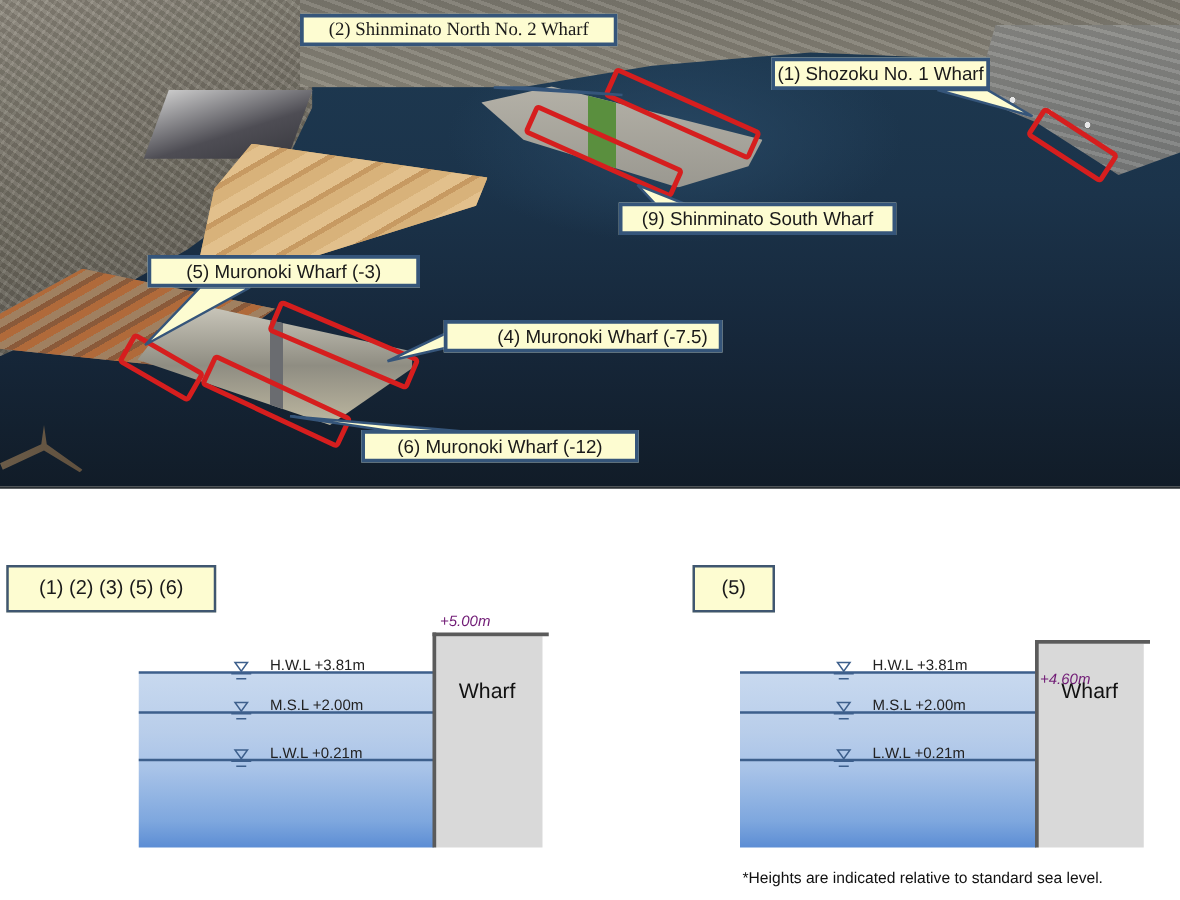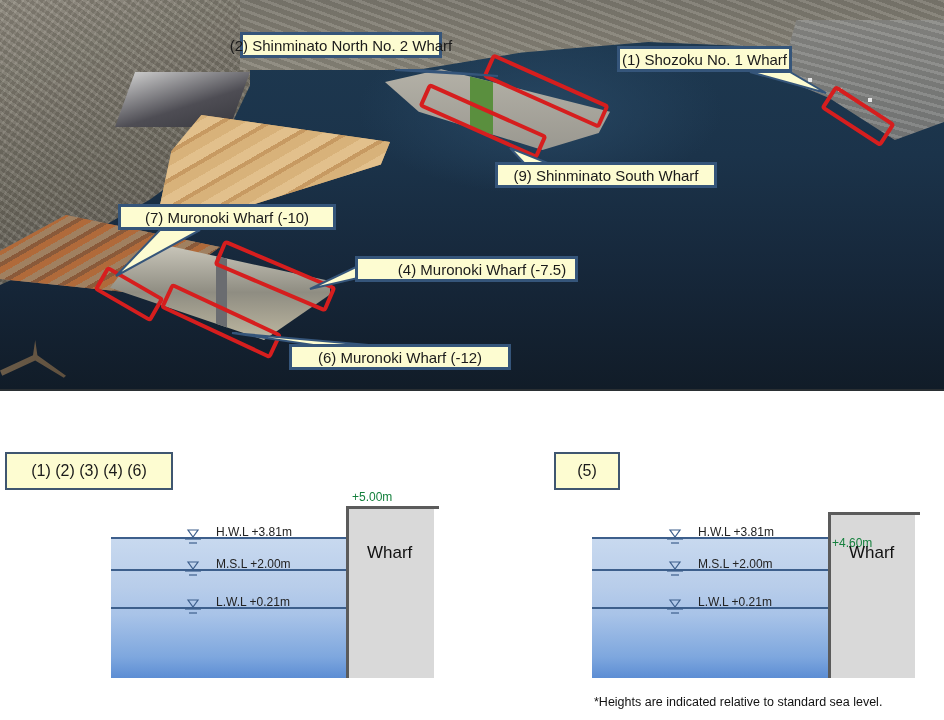--- a/index.html
+++ b/index.html
@@ -107,21 +107,21 @@
     }
     .section { position: absolute; left: 0; top: 0; width: 944px; height: 720px; pointer-events: none; }
     .water {
       position: absolute;
       background: linear-gradient(180deg, #c8d9ef 0%, #b8cdea 35%, #a8c3e8 55%, #7ea7de 85%, #5c8dd4 100%);
     }
     .level-line { position: absolute; height: 2px; background: #3d5f8c; }
     .wall { position: absolute; background: #5b5b5b; }
     .block { position: absolute; background: #d9d9d9; }
     .wharf-label { position: absolute; font-size: 17px; color: #111; }
-    .crown-label { position: absolute; font-size: 12px; color: #15803d; }
+    .crown-label { position: absolute; font-size: 12px; color: #701a75; font-style: italic; }
     .level-label { position: absolute; font-size: 12px; color: #222; white-space: nowrap; }
     .wl-symbol { position: absolute; width: 26px; height: 20px; }
     .footnote { position: absolute; font-size: 12.5px; color: #111; white-space: nowrap; }
   </style>
 </head>
 <body>
 
 <div class="photo">
   <div class="land hills"></div>
   <div class="land city-left"></div>
@@ -154,40 +154,40 @@
 
       <polygon points="358,266 358,278 310,289"></polygon>
 
       <polygon points="320,346 380,346 232,333"></polygon>
     </g>
   </svg>
 
   <div class="callout" style="left:617px; top:46px; width:175px;">
     <span>(1) Shozoku No. 1 Wharf</span>
   </div>
-  <div class="callout" style="left:240px; top:32px; width:202px;">
+  <div class="callout" style="left:240px; top:11px; width:254px;font-family:Liberation Serif, serif;">
     <span>(2) Shinminato North No. 2 Wharf</span>
   </div>
   <div class="callout" style="left:495px; top:162px; width:222px;">
     <span>(9) Shinminato South Wharf</span>
   </div>
   <div class="callout" style="left:355px; top:256px; width:223px;padding-left:41px;">
     <span>(4) Muronoki Wharf (-7.5)</span>
   </div>
   <div class="callout" style="left:118px; top:204px; width:218px;">
-    <span>(7) Muronoki Wharf (-10)</span>
+    <span>(5) Muronoki Wharf (-3)</span>
   </div>
   <div class="callout" style="left:289px; top:344px; width:222px;">
     <span>(6) Muronoki Wharf (-12)</span>
   </div>
 </div>
 
 <div class="section">
   <div class="group-label" style="left:5px; top:452px; width:168px; height:38px;">
-    <span>(1) (2) (3) (4) (6)</span>
+    <span>(1) (2) (3) (5) (6)</span>
   </div>
 
   <div class="water" style="left:111px; top:538px; width:236px; height:140px;"></div>
 
   <div class="level-line" style="left:111px; top:537px; width:236px;"></div>
   <div class="level-line" style="left:111px; top:569px; width:236px;"></div>
   <div class="level-line" style="left:111px; top:607px; width:236px;"></div>
 
   <svg class="wl-symbol" style="left:180px; top:527px;" viewBox="0 0 26 20">
     <polygon points="8,3 18,3 13,10" fill="none" stroke="#3d5f8c" stroke-width="1.2"></polygon>

